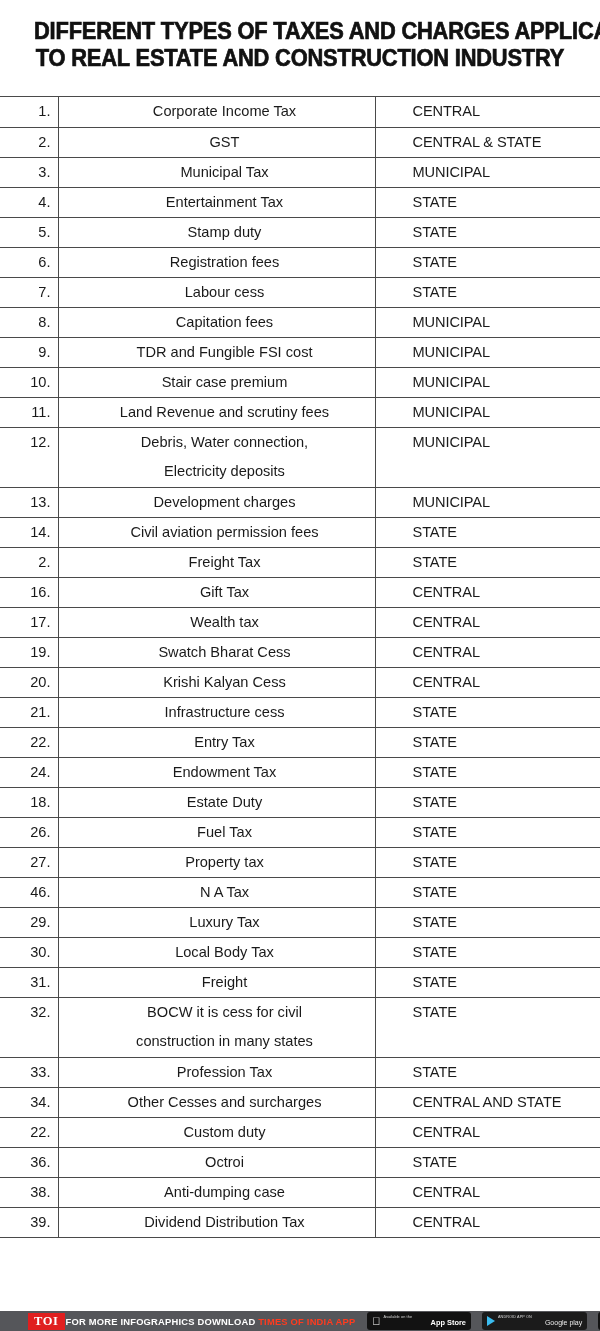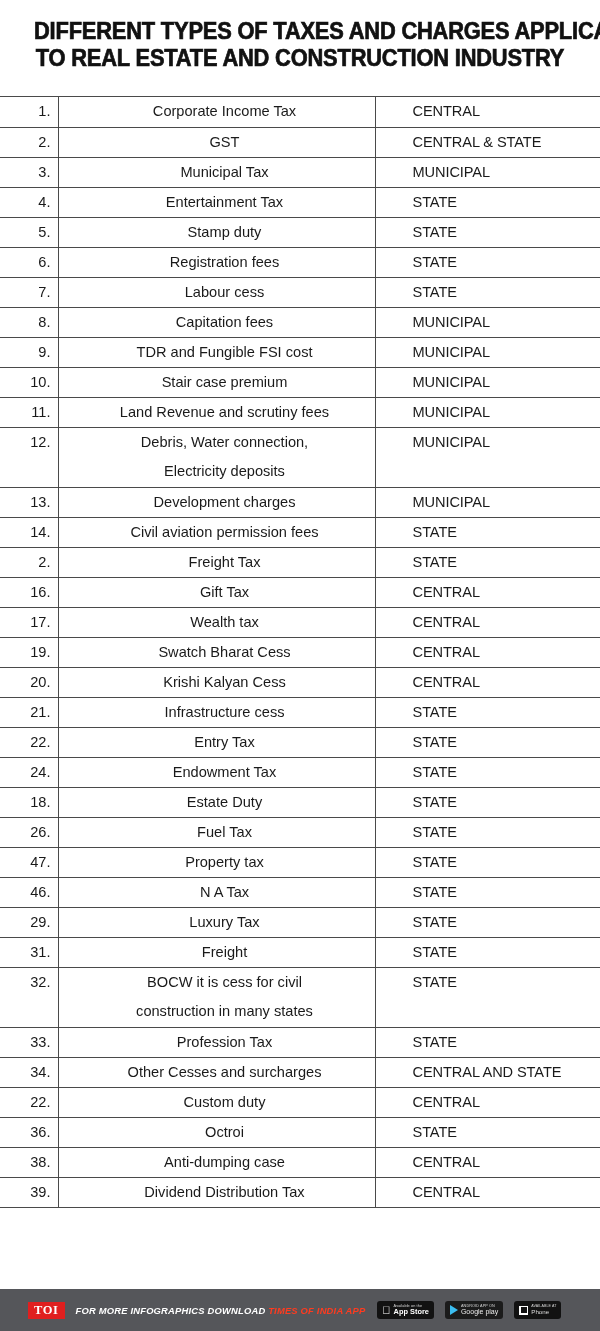--- a/index.html
+++ b/index.html
@@ -74,44 +74,43 @@
     letter-spacing:-0.1px;
     margin-left:40px;
   }
   tr.two-line td { height:60px; }
   tr.two-line td.col-name .l2 { display:block; margin-top:9px; }
 
   
   .footer-bar {
     position:absolute;
     left:0; bottom:0;
-    width:600px; height:42px;
+    width:600px; height:20px;
     background:#55565a;
     display:flex;
     align-items:center;
     padding-left:28px;
   }
   .toi-logo {
     background:#e01f1f;
     color:#ffffff;
     font-weight:bold;
     font-size:12.5px;
     letter-spacing:0.6px;
     padding:2px 6px 2px 6px;
     line-height:13px;
     font-family:"Liberation Serif", serif;
   }
   .footer-text {
-    margin-left:11px;
+    margin-left:1px;
     font-size:9.4px;
     font-weight:bold;
     color:#ffffff;
     letter-spacing:0.2px;
     white-space:nowrap;
-    font-style:italic;
   }
   .footer-text .app-red { color:#ff3b1f; }
 
   .badges {
     margin-left:12px;
     display:flex;
     align-items:center;
     gap:11px;
   }
   .badge {
@@ -128,21 +127,21 @@
     font-size:11px;
     line-height:11px;
   }
   .badge .btxt { display:flex; flex-direction:column; justify-content:center; }
   .badge .btop {
     color:#d8d8d8; font-size:3.8px; line-height:4.4px;
     letter-spacing:0.1px; white-space:nowrap;
   }
   .badge .bbot {
     color:#ffffff; font-size:7.4px; line-height:8px;
-    font-weight:bold; white-space:nowrap;
+    font-weight:bold; white-space:nowrap;margin-left:47px;
   }
   .badge.gplay { background:#1b1b1b; }
   .badge.gplay .bbot { font-weight:normal; font-size:7px; color:#eaeaea; }
   .badge.wphone .bbot { font-weight:normal; font-size:6.2px; color:#dcdcdc; }
   .badge.wphone .btop { font-size:3.6px; }
   .tri { width:0;height:0;border-left:8px solid #3bbdf0;
          border-top:5px solid transparent;border-bottom:5px solid transparent; }
   .winsq { width:9px;height:9px;background:#ffffff;position:relative; }
   .winsq::after{content:"";position:absolute;left:1.5px;top:1.5px;
          width:6px;height:6px;background:#121212;}
@@ -274,32 +273,37 @@
             <td class="col-num">18.</td>
             <td class="col-name">Estate Duty</td>
             <td class="col-auth">STATE</td>
           </tr>
           <tr>
             <td class="col-num">26.</td>
             <td class="col-name">Fuel Tax</td>
             <td class="col-auth">STATE</td>
           </tr>
           <tr>
-            <td class="col-num">47.</td>
+            <td class="col-num">27.</td>
             <td class="col-name">Property tax</td>
             <td class="col-auth">STATE</td>
           </tr>
           <tr>
             <td class="col-num">46.</td>
             <td class="col-name">N A Tax</td>
             <td class="col-auth">STATE</td>
           </tr>
           <tr>
             <td class="col-num">29.</td>
             <td class="col-name">Luxury Tax</td>
+            <td class="col-auth">STATE</td>
+          </tr>
+          <tr>
+            <td class="col-num">30.</td>
+            <td class="col-name">Local Body Tax</td>
             <td class="col-auth">STATE</td>
           </tr>
           <tr>
             <td class="col-num">31.</td>
             <td class="col-name">Freight</td>
             <td class="col-auth">STATE</td>
           </tr>
           <tr class="two-line">
             <td class="col-num">32.</td>
             <td class="col-name"><span>BOCW it is cess for civil</span><span class="l2">construction in many states</span></td>

